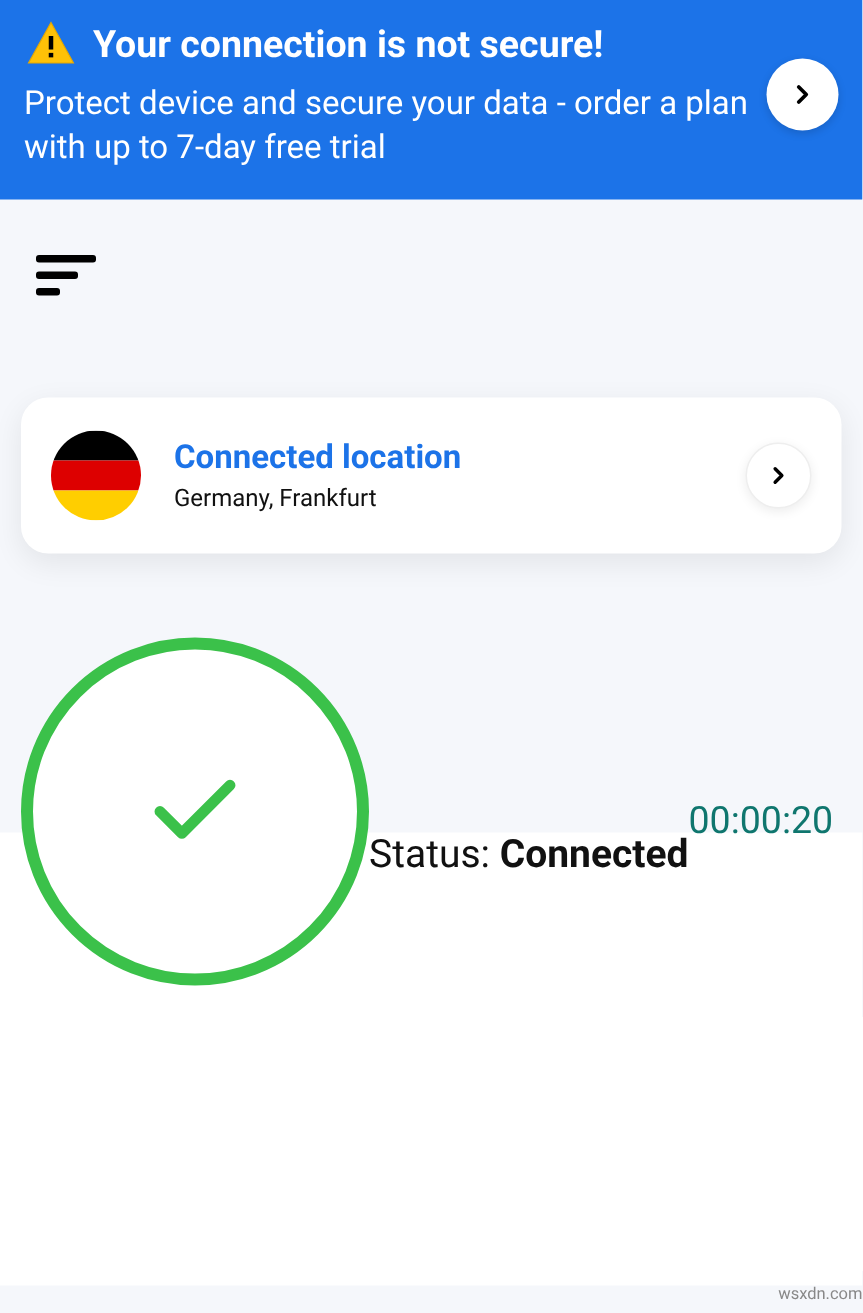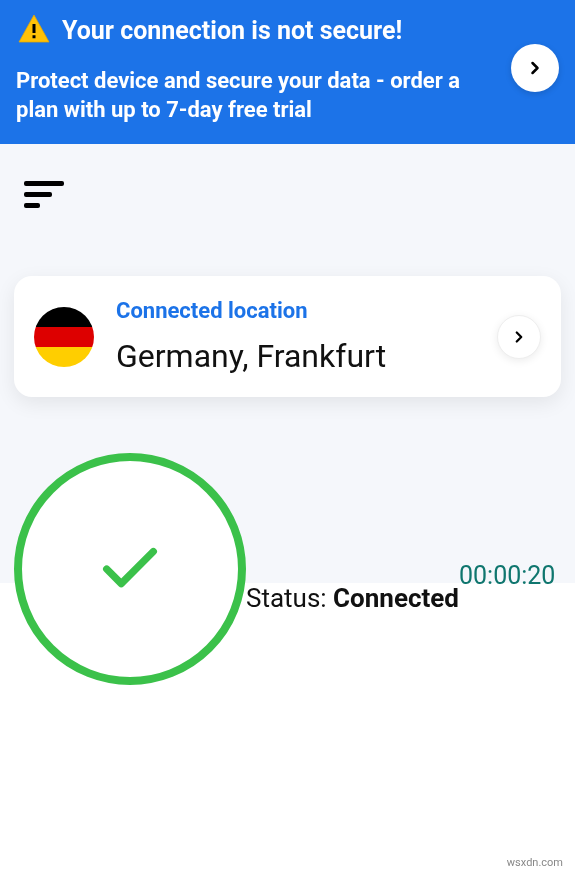--- a/index.html
+++ b/index.html
@@ -22,36 +22,36 @@
       align-items: center;
       gap: 12px;
     }
     .banner-content {
       flex: 1;
     }
     .banner-title-row {
       display: flex;
       align-items: center;
       gap: 10px;
-      margin-bottom: 19px;
+      margin-bottom: 8px;
     }
     .warning-icon {
       width: 36px;
       height: 36px;
       flex-shrink: 0;
     }
     .banner-title {
       color: #fff;
       font-size: 25px;
       font-weight: 700;
     }
     .banner-subtitle {
       color: #fff;
       font-size: 22px;
-      font-weight: 700;
+      font-weight: 400;
       line-height: 1.3;
     }
     .banner-arrow {
       width: 48px;
       height: 48px;
       border-radius: 50%;
       background: #fff;
       display: flex;
       align-items: center;
       justify-content: center;
@@ -92,25 +92,25 @@
       overflow: hidden;
       flex-shrink: 0;
     }
     .location-text {
       flex: 1;
     }
     .location-label {
       color: #1c73e8;
       font-size: 22px;
       font-weight: 700;
-      margin-bottom: 14px;
+      margin-bottom: 4px;
     }
     .location-value {
       color: #111;
-      font-size: 32px;
+      font-size: 16px;
       font-weight: 400;
     }
     .location-arrow {
       width: 44px;
       height: 44px;
       border-radius: 50%;
       background: #fff;
       border: 1px solid #eee;
       display: flex;
       align-items: center;
@@ -154,21 +154,21 @@
     .status-value { font-weight: 700; }
     .timer {
       margin-top: 12px;
       font-size: 25px;
       color: #0f766e;
       z-index: 1;
     }
     .watermark {
       position: absolute;
       bottom: 6px;
-      right: 12px;
+      right: 0;
       font-size: 11px;
       color: #888;
       z-index: 2;
     }
   </style>
 </head>
 <body>
 
 <div class="banner">
   <div class="banner-content">

